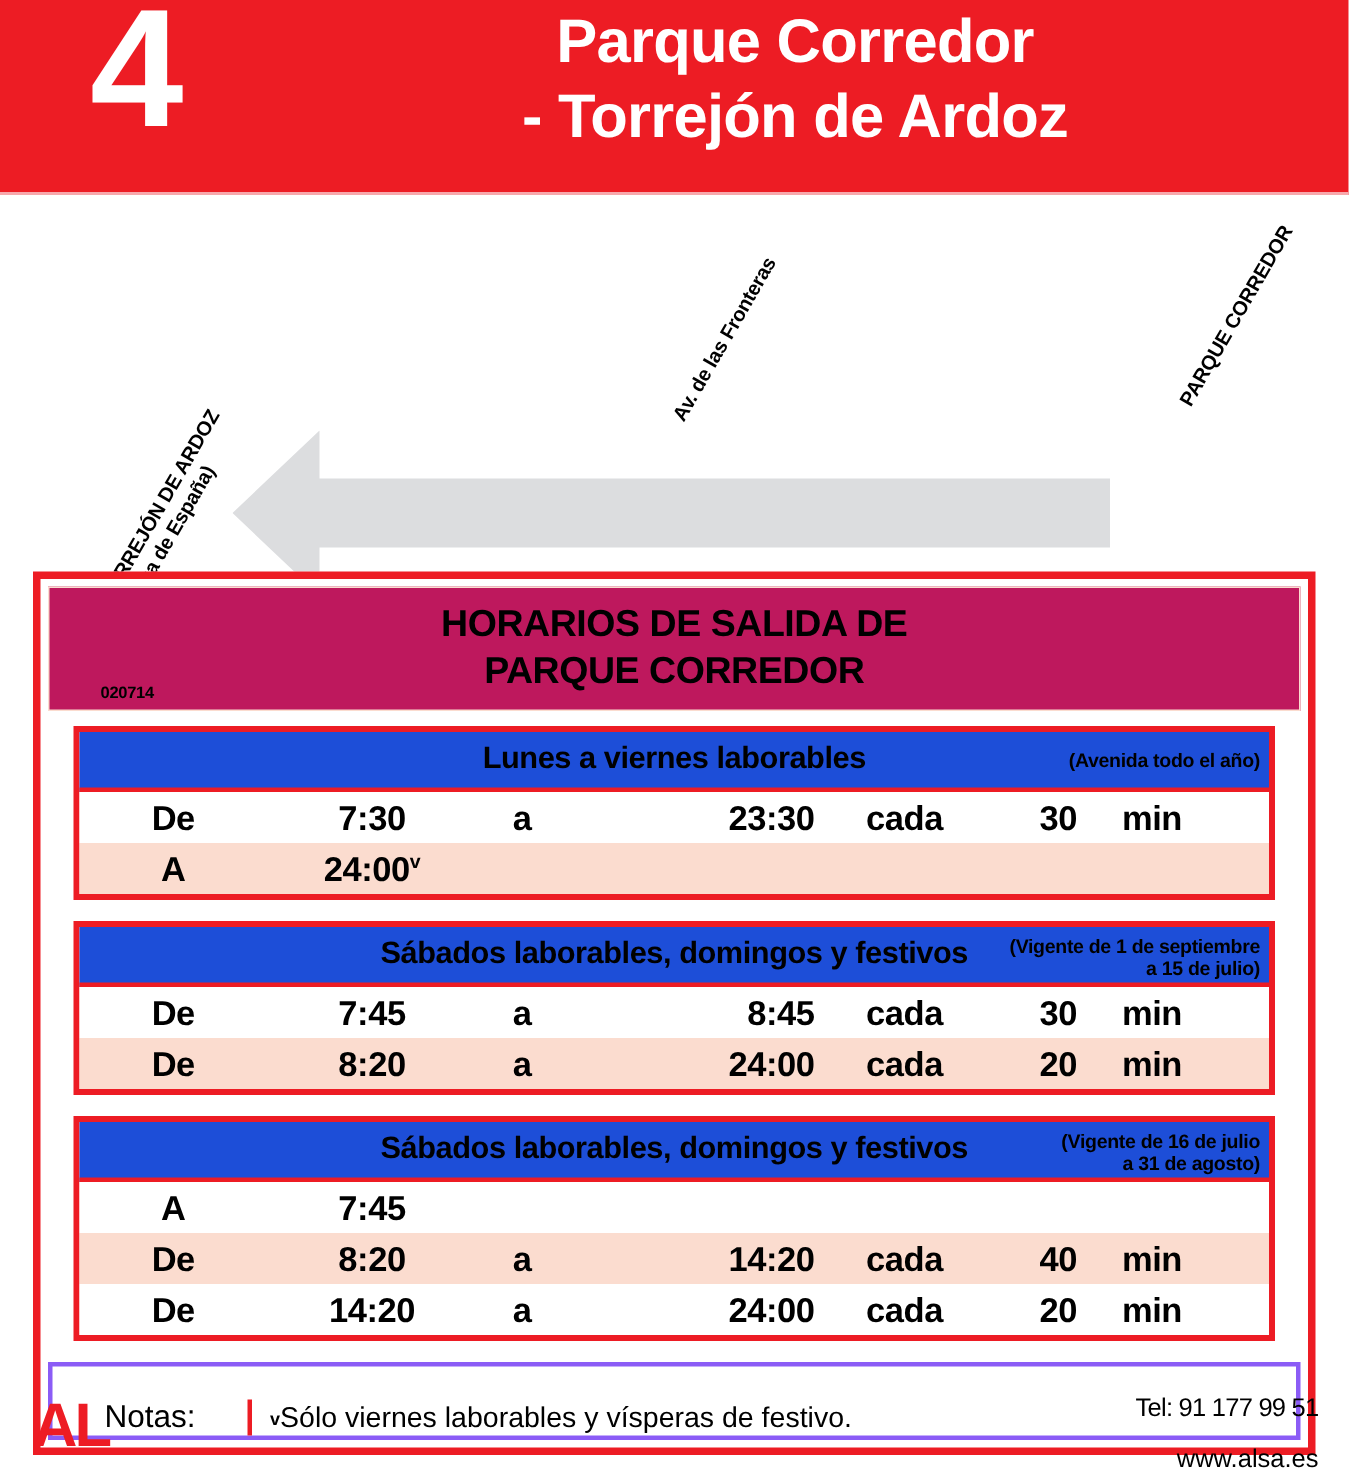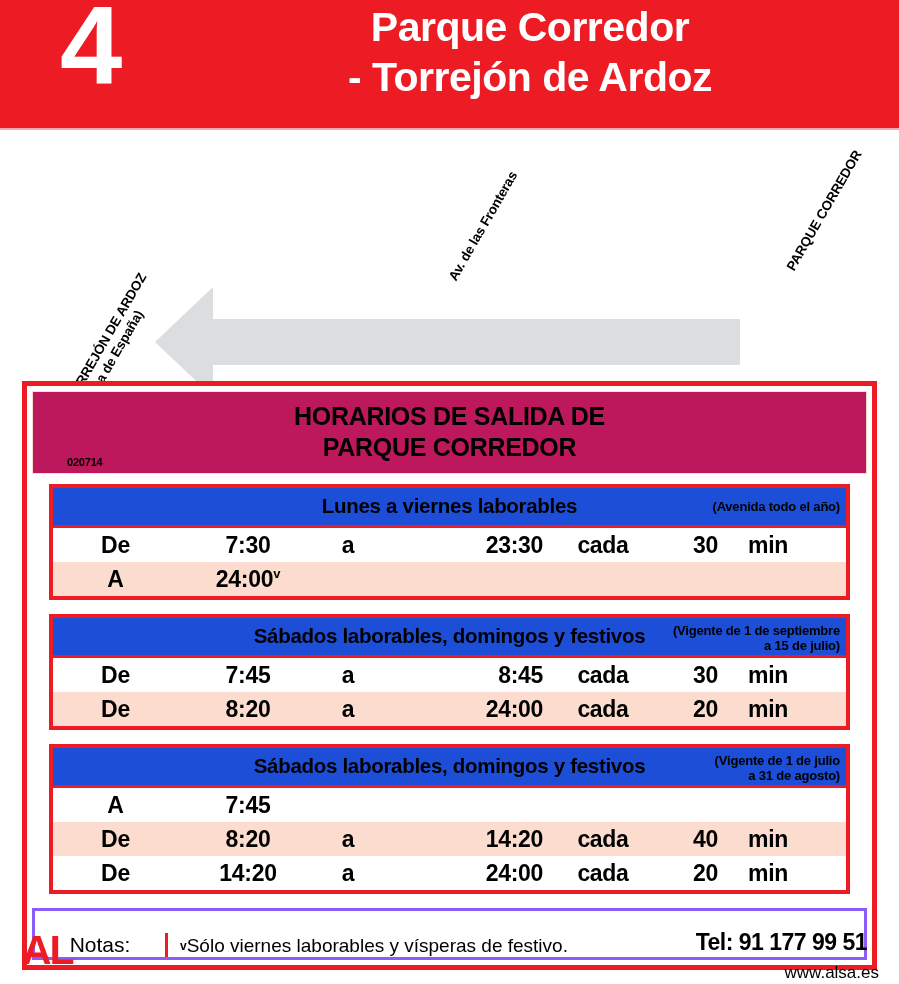--- a/index.html
+++ b/index.html
@@ -288,23 +288,23 @@
   }
   .addr {
     position: absolute;
     left: 66px; top: 3px;
     font-size: 17.5px;
     line-height: 1.42;
   }
   .addr b { font-weight: bold; }
   .tel {
     position: absolute;
-    right: 12px; top: -1px;
-    font-size: 23px;
-    font-weight: bold;
+    right: 0; top: -1px;
+    font-size: 17px;
+    font-weight: normal;
     letter-spacing: -0.5px;
   }
   .web {
     position: absolute;
     right: 0; top: 33px;
     font-size: 17px;
   }
 </style>
 </head>
 <body>
@@ -424,21 +424,21 @@
       <span class="c-cada">cada</span>
       <span class="c-int">20</span>
       <span class="c-min">min</span>
     </div>
   </div>
 
   <div class="block">
     <div class="block-head">
       <span class="day">Sábados laborables, domingos y festivos</span>
       <span class="valid">
-        <span>(Vigente de 1 de julio</span><br>
+        <span>(Vigente de 16 de julio</span><br>
         <span>a 31 de agosto)</span>
       </span>
     </div>
     <div class="row white single">
       <span class="c-de">A</span>
       <span class="c-from">7:45</span>
     </div>
     <div class="row peach">
       <span class="c-de">De</span>
       <span class="c-from">8:20</span>

